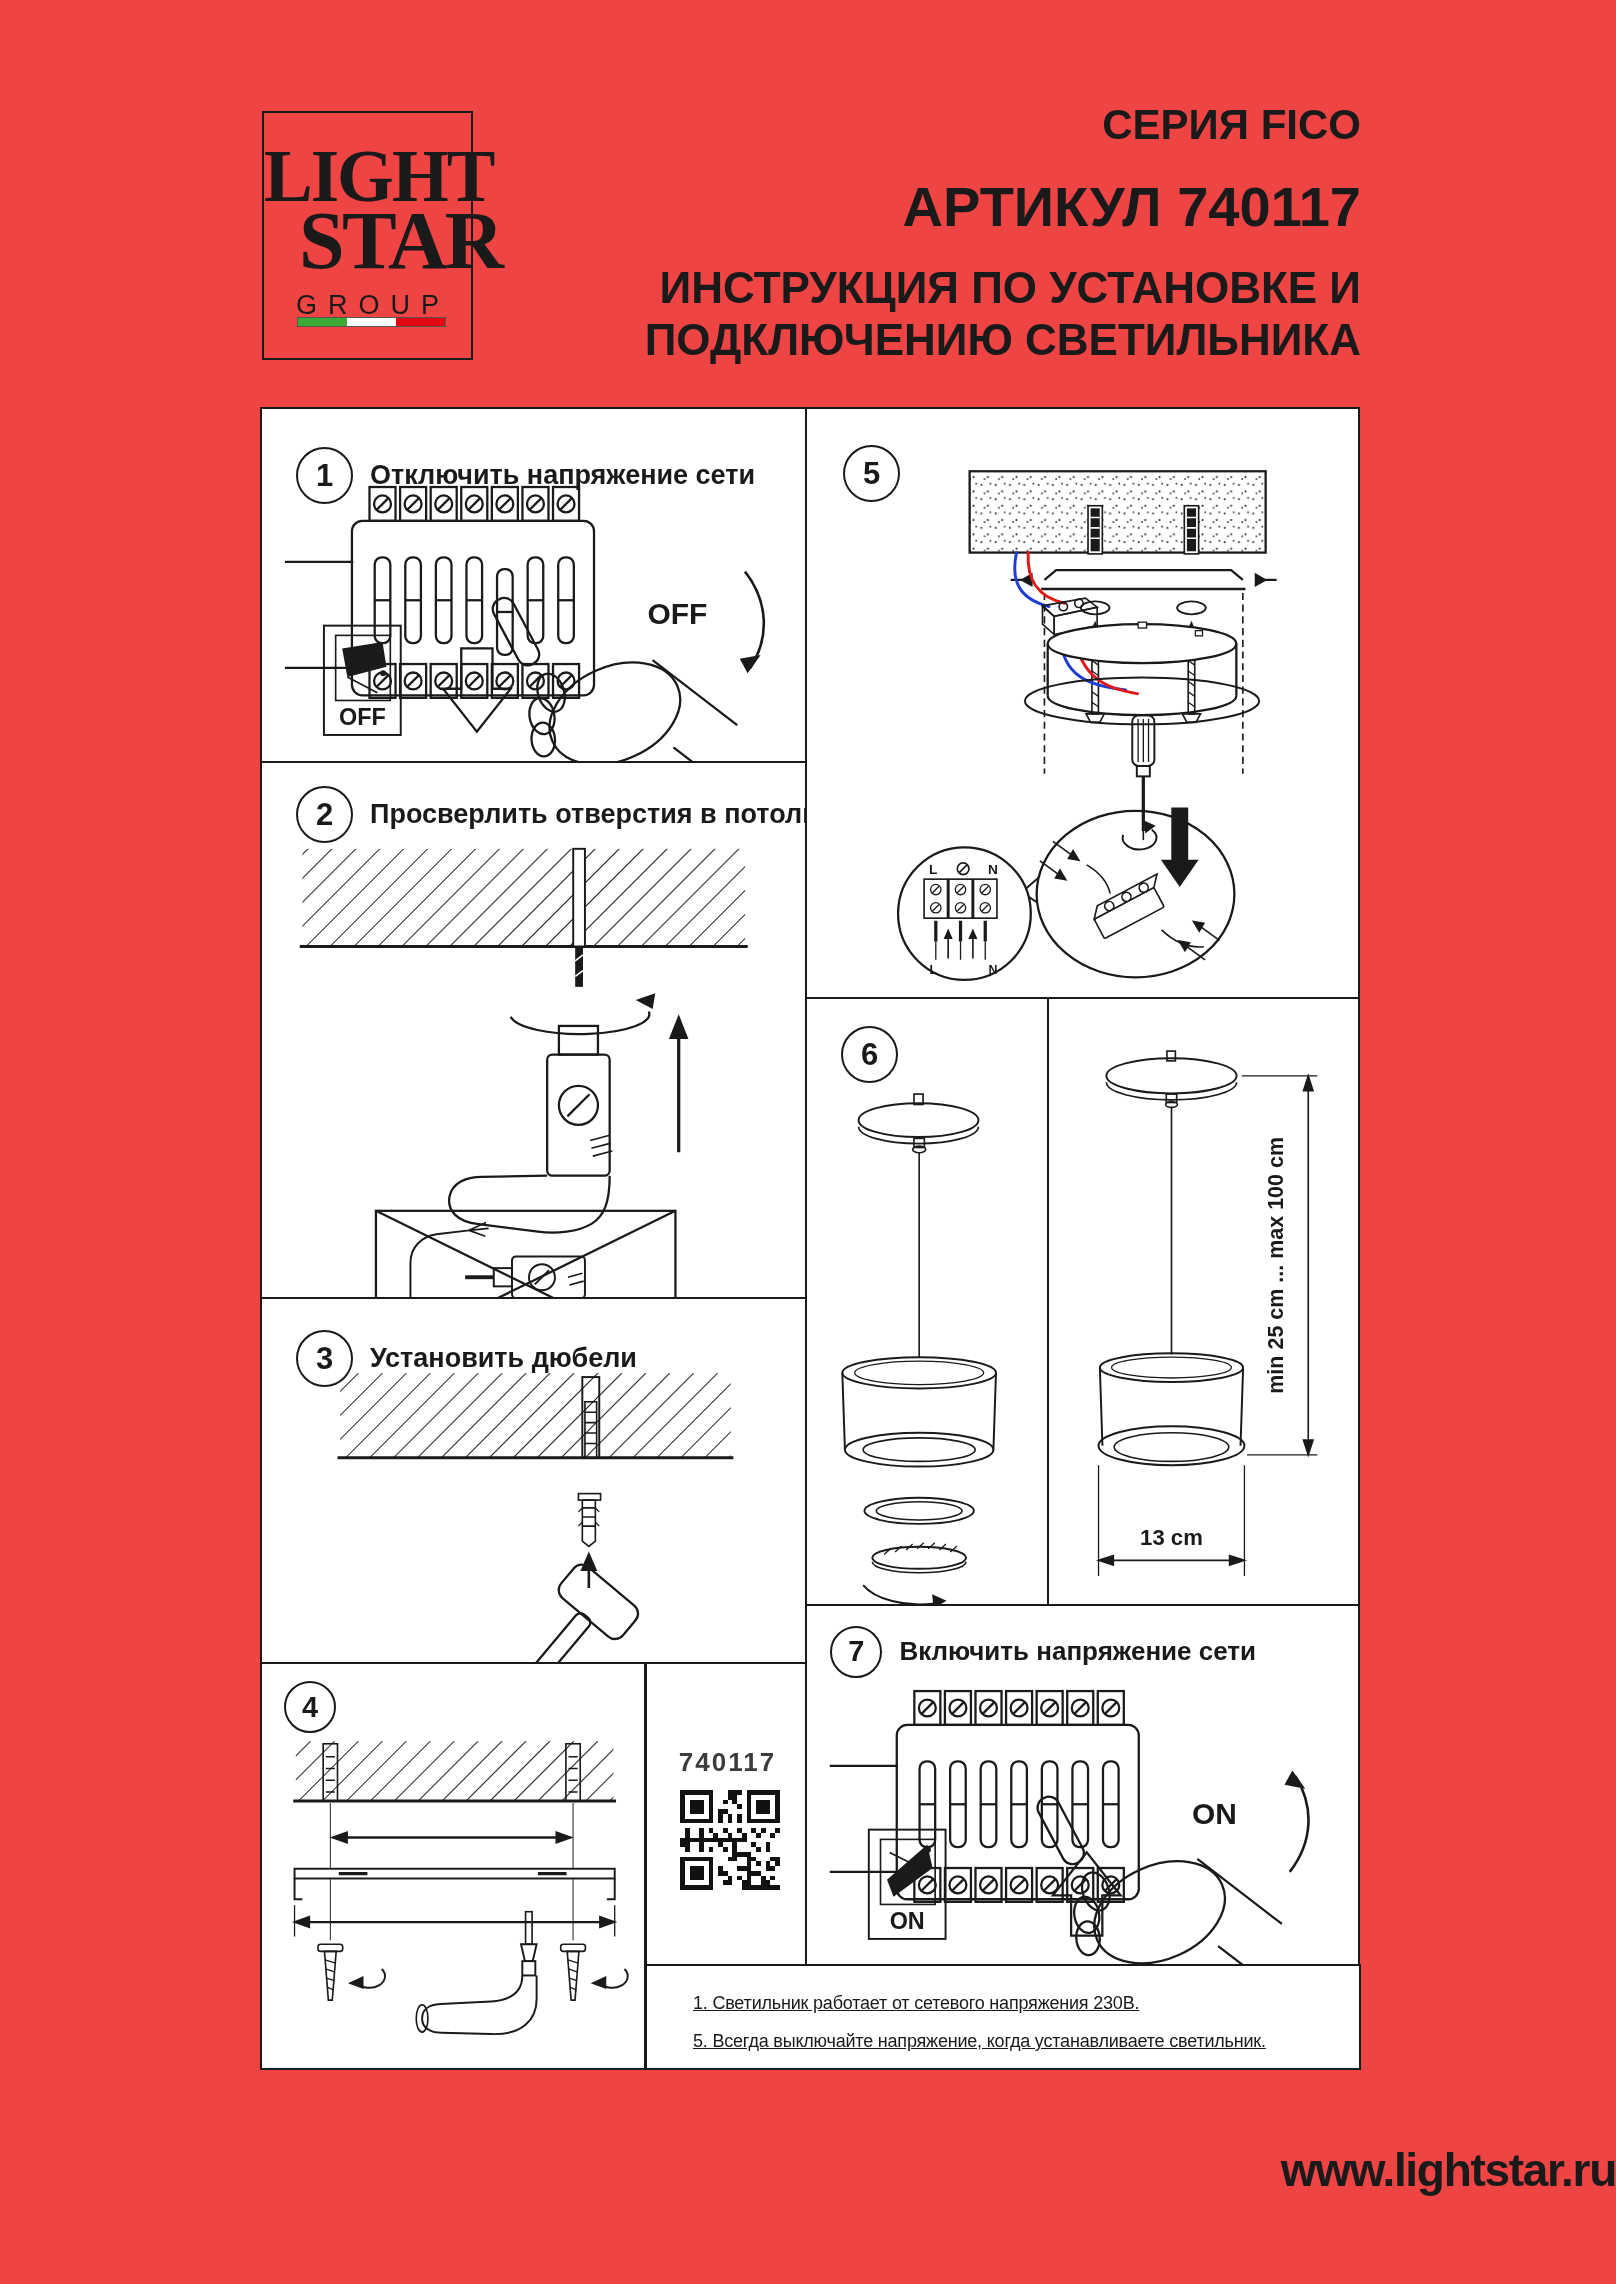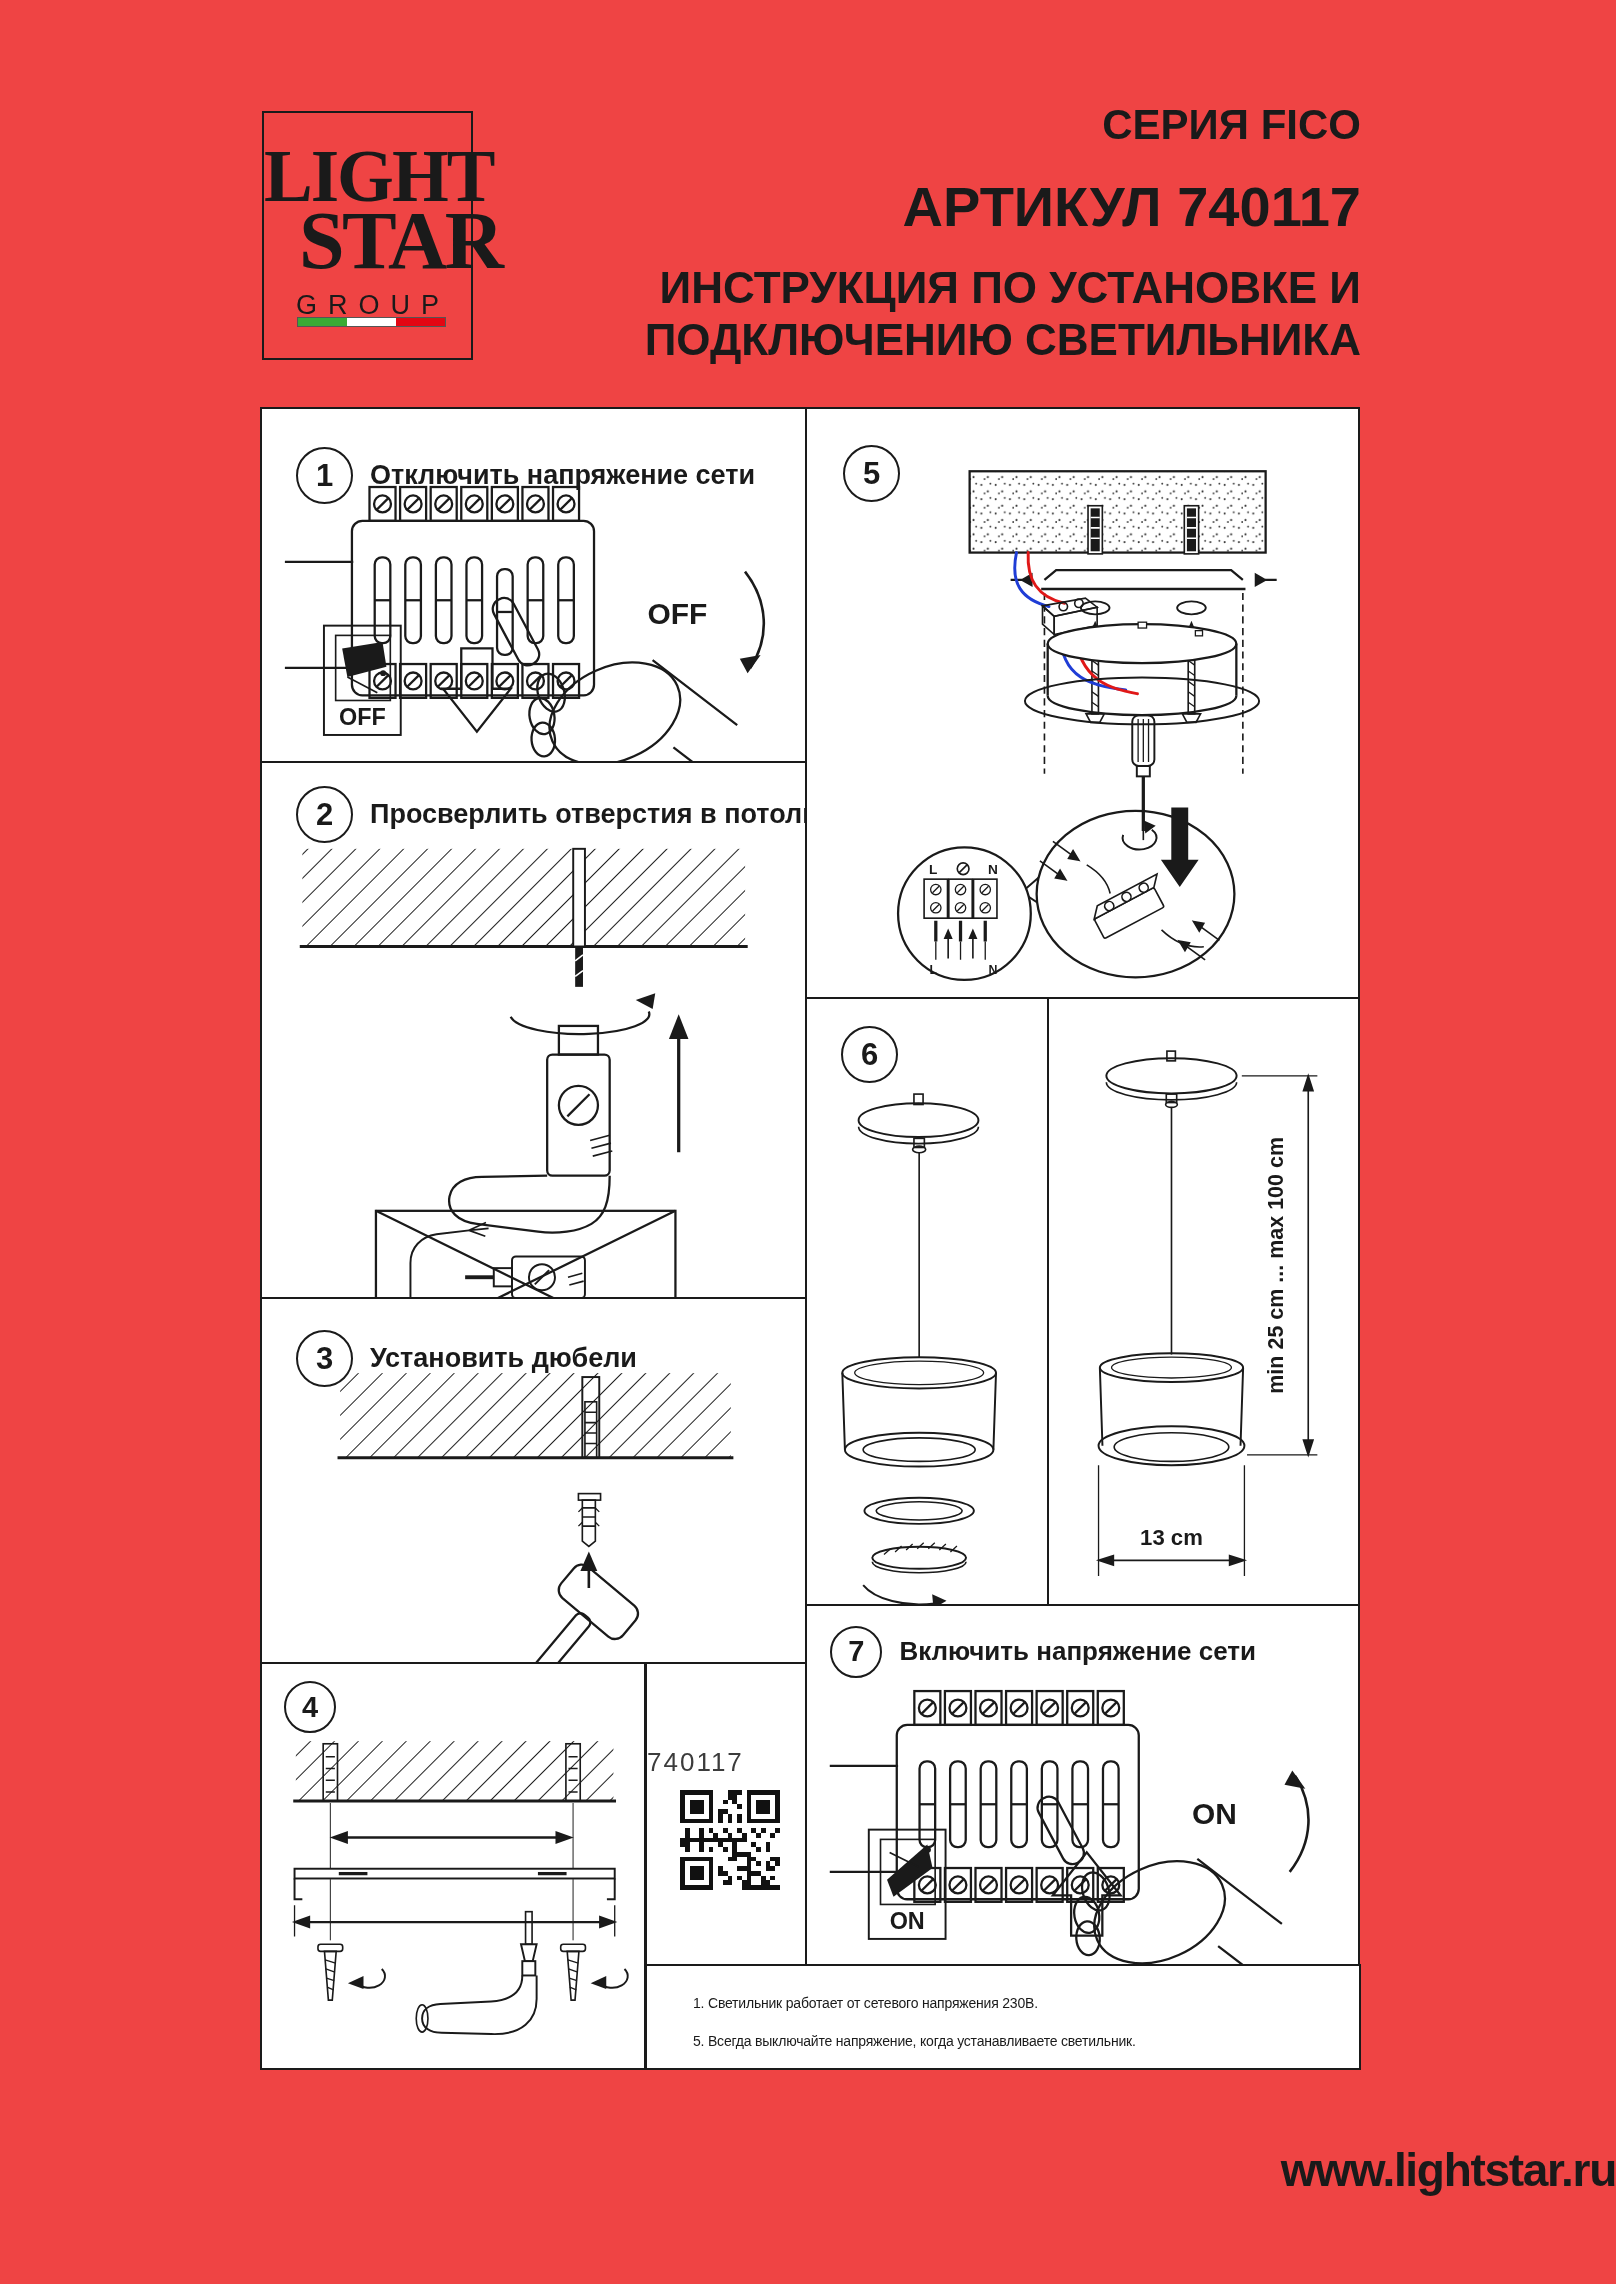--- a/index.html
+++ b/index.html
@@ -23,26 +23,26 @@
   .panel{border:2px solid #1a1a1a;box-sizing:border-box;background:#fff;}
   .step-head{position:absolute;display:flex;align-items:center;gap:17px;}
   .step-circle{width:57px;height:57px;border:2.6px solid #1a1a1a;border-radius:50%;box-sizing:border-box;
                display:flex;align-items:center;justify-content:center;font-size:31px;font-weight:bold;}
   .step-circle.small{width:52px;height:52px;font-size:29px;}
   .step-title{font-size:27px;font-weight:bold;white-space:nowrap;}
   svg{position:absolute;display:block;}
   svg text{font-family:"Liberation Sans",sans-serif;font-weight:bold;fill:#1a1a1a;}
   .ln{stroke:#1a1a1a;fill:none;}
   
-  #qr-label{left:0;right:0;top:83px;text-align:left;font-size:26px;font-weight:normal;color:#3c3c3c;letter-spacing:2px;}
+  #qr-label{left:0;right:0;top:83px;text-align:center;font-size:26px;font-weight:bold;color:#3c3c3c;letter-spacing:2px;}
   #qr{left:33px;top:126px;width:100px;height:100px;display:grid;
       grid-template-columns:repeat(21,1fr);grid-template-rows:repeat(21,1fr);}
   #qr .qm{background:#111;}
   
-  #notes{left:46px;top:18px;font-size:14px;line-height:38px;letter-spacing:-0.2px;}
+  #notes{left:46px;top:18px;font-size:18px;line-height:38px;letter-spacing:-0.2px;text-decoration:underline;}
   
   #site{left:0;right:0;top:2143px;text-align:right;font-size:46px;font-weight:bold;letter-spacing:-1.3px;margin-left:40px;}
   .p6div{position:absolute;left:240px;top:0;bottom:0;width:2px;background:#1a1a1a;}
 </style>
 </head>
 <body>
 
 <svg width="0" height="0" style="position:absolute">
   <defs>
     <pattern id="hatch" width="26" height="26" patternUnits="userSpaceOnUse" patternTransform="rotate(45)">

